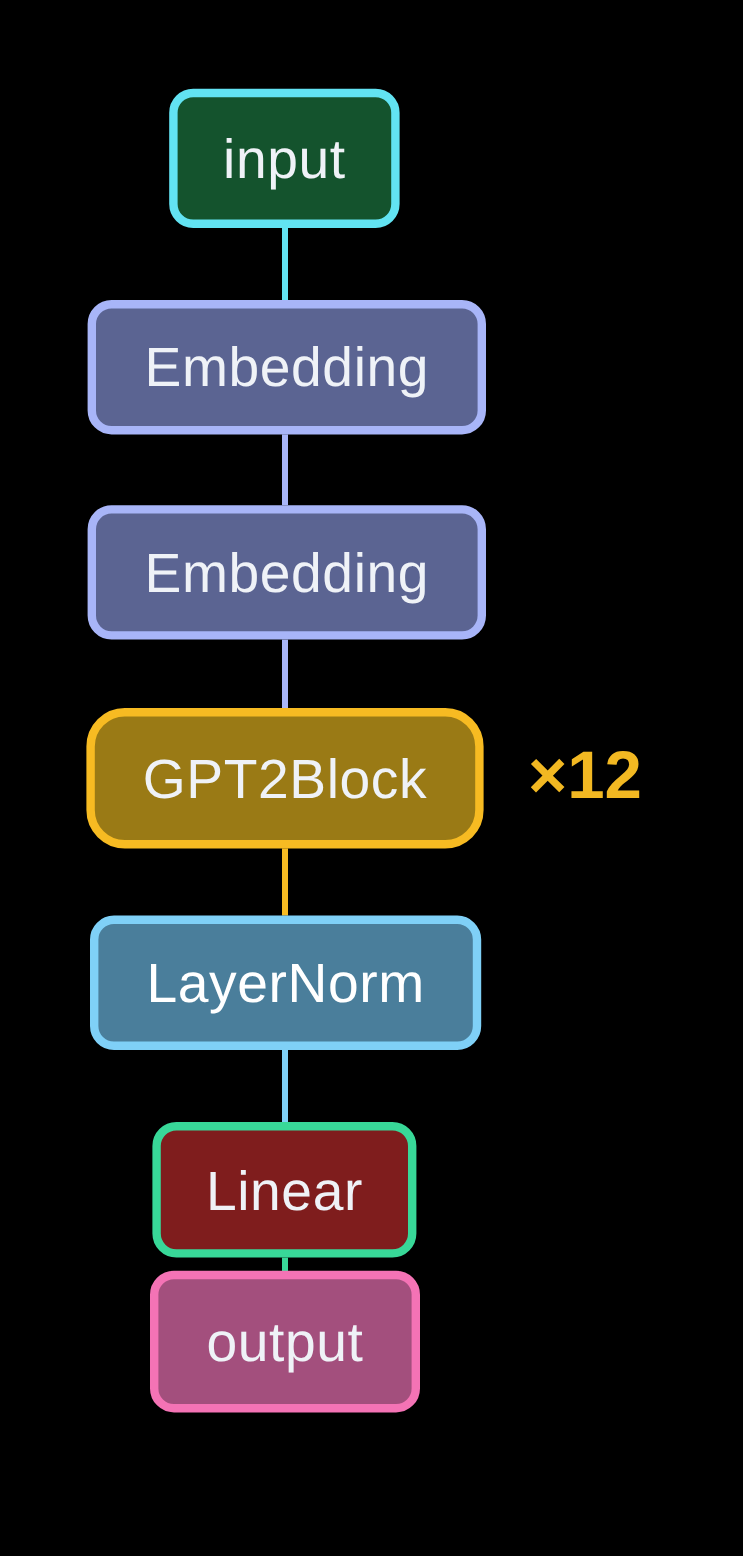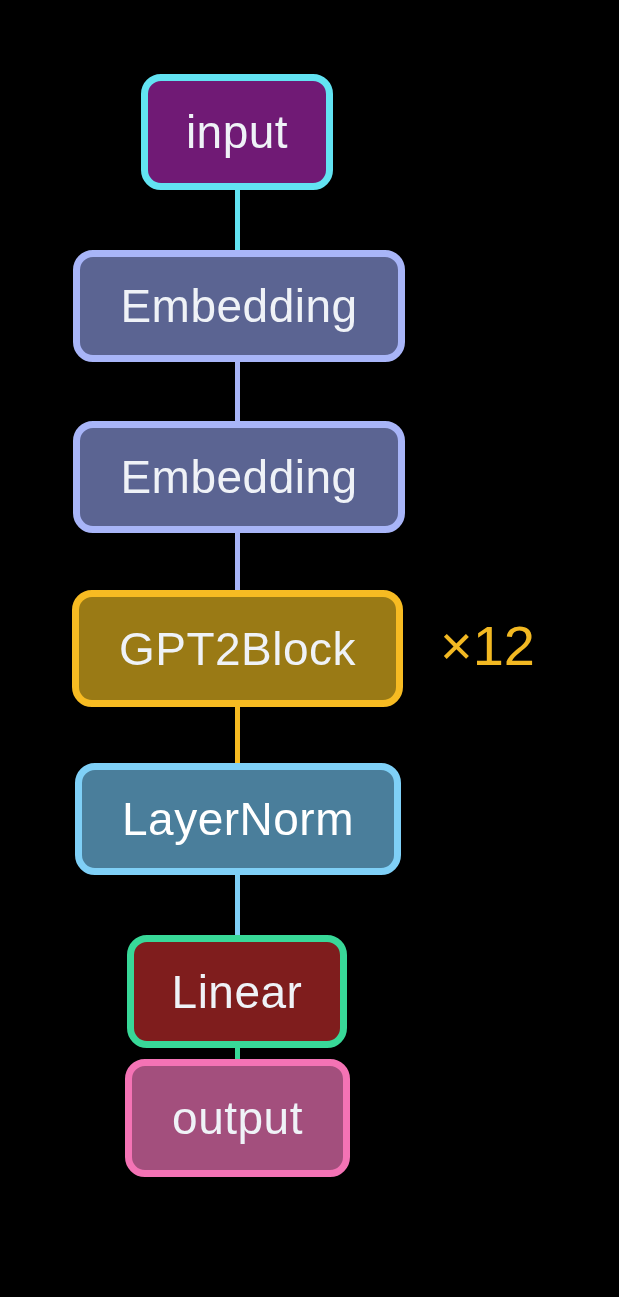--- a/index.html
+++ b/index.html
@@ -30,29 +30,29 @@
   .edge {
     position: absolute;
     width: 5px;
     left: 235px;
   }
   .repeat-label {
     position: absolute;
     left: 440px;
     top: 618px;
     font-size: 56px;
-    font-weight: 400;
+    font-weight: 700;
     line-height: 1;
     white-space: nowrap;
   }
   
   .n-input     { left: 141px; top: 74px;   width: 192px; height: 116px; }
   .n-emb1      { left: 73px;  top: 250px;  width: 332px; height: 112px; }
   .n-emb2      { left: 73px;  top: 421px;  width: 332px; height: 112px; }
-  .n-gpt2block { left: 72px;  top: 590px;  width: 331px; height: 117px; }
+  .n-gpt2block { left: 72px;  top: 590px;  width: 331px; height: 117px; border-radius: 32px; }
   .n-layernorm { left: 75px;  top: 763px;  width: 326px; height: 112px; }
   .n-linear    { left: 127px; top: 935px;  width: 220px; height: 113px; }
   .n-output    { left: 125px; top: 1059px; width: 225px; height: 118px; }
   
   .e-0 { top: 190px;  height: 60px; }
   .e-1 { top: 362px;  height: 59px; }
   .e-2 { top: 533px;  height: 57px; }
   .e-3 { top: 707px;  height: 56px; }
   .e-4 { top: 875px;  height: 60px; }
   .e-5 { top: 1048px; height: 57px; }
@@ -62,21 +62,21 @@
 
 <div class="canvas">
 
   <div class="edge e-0" style="background: rgb(98, 227, 242);"></div>
   <div class="edge e-1" style="background: rgb(168, 181, 248);"></div>
   <div class="edge e-2" style="background: rgb(168, 181, 248);"></div>
   <div class="edge e-3" style="background: rgb(247, 187, 34);"></div>
   <div class="edge e-4" style="background: rgb(127, 208, 247);"></div>
   <div class="edge e-5" style="background: rgb(56, 216, 152);"></div>
 
-  <div class="node n-input" style="background: #701a75; border-color: rgb(98, 227, 242); color: rgb(239, 242, 247);">
+  <div class="node n-input" style="background: #14532d; border-color: rgb(98, 227, 242); color: rgb(239, 242, 247);">
     <span>input</span>
   </div>
 
   <div class="node n-emb1" style="background: rgb(91, 100, 146); border-color: rgb(168, 181, 248); color: rgb(239, 242, 247);">
     <span>Embedding</span>
   </div>
 
   <div class="node n-emb2" style="background: rgb(91, 100, 146); border-color: rgb(168, 181, 248); color: rgb(239, 242, 247);">
     <span>Embedding</span>
   </div>

